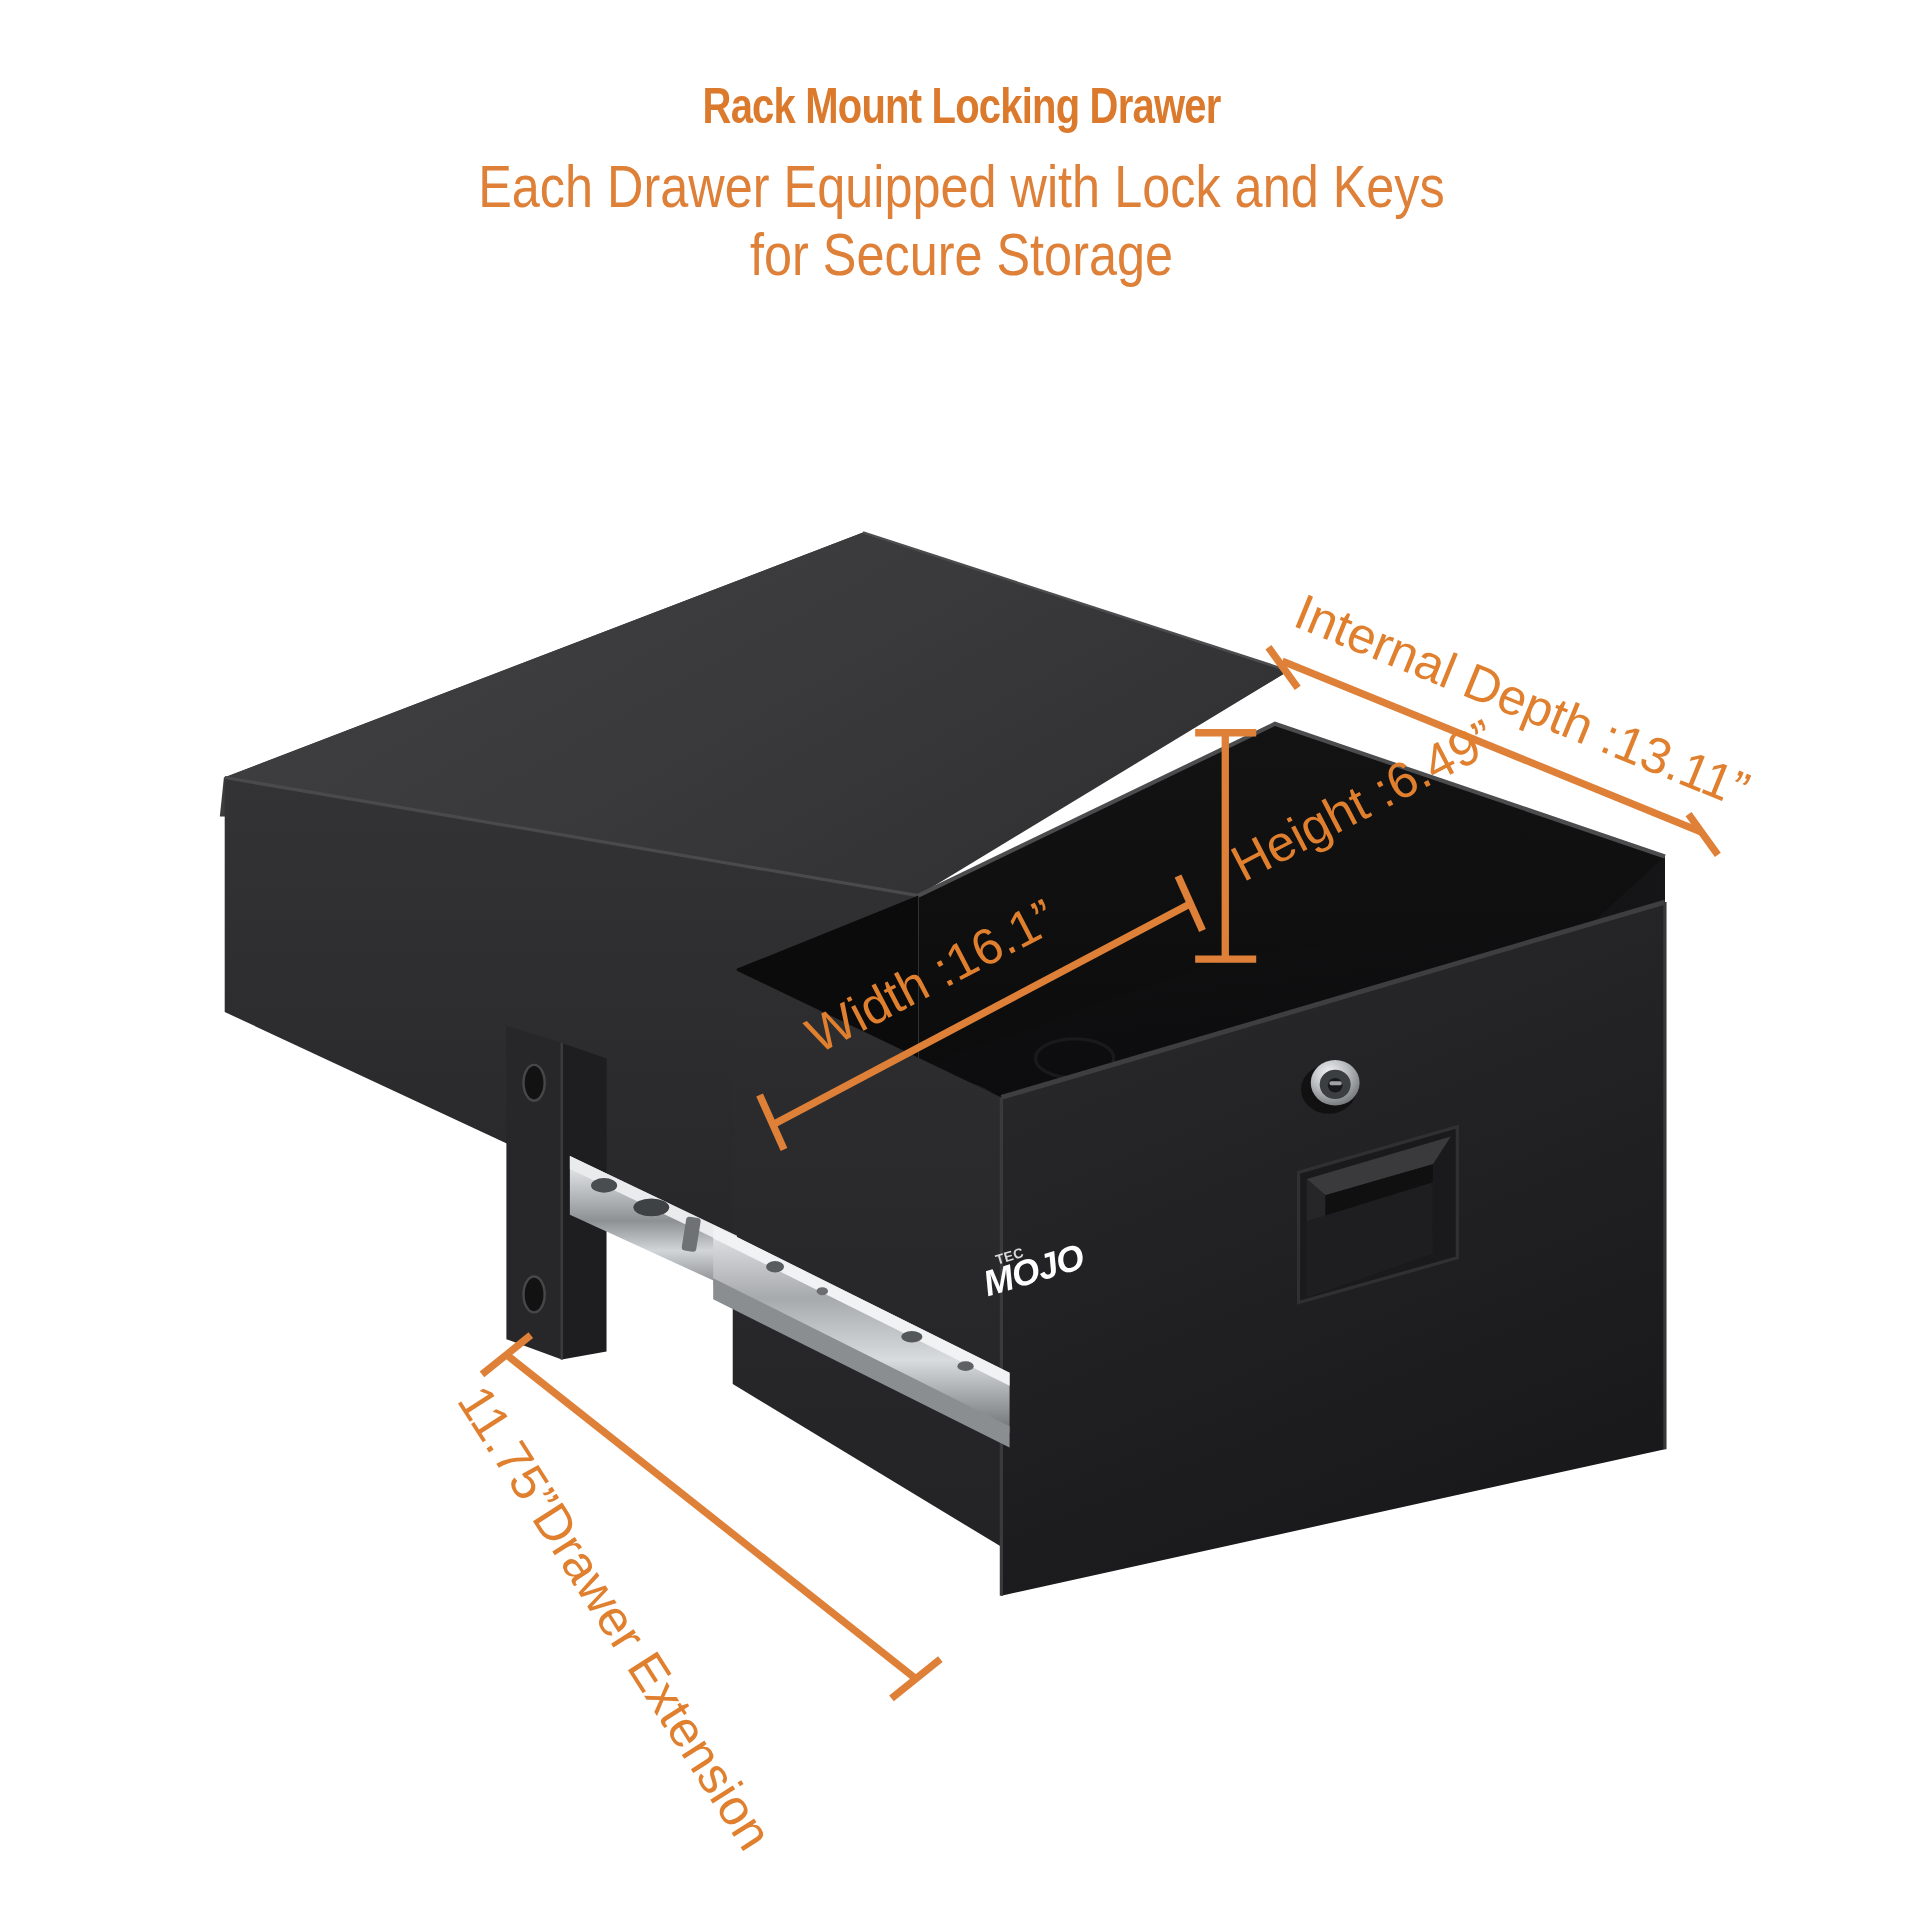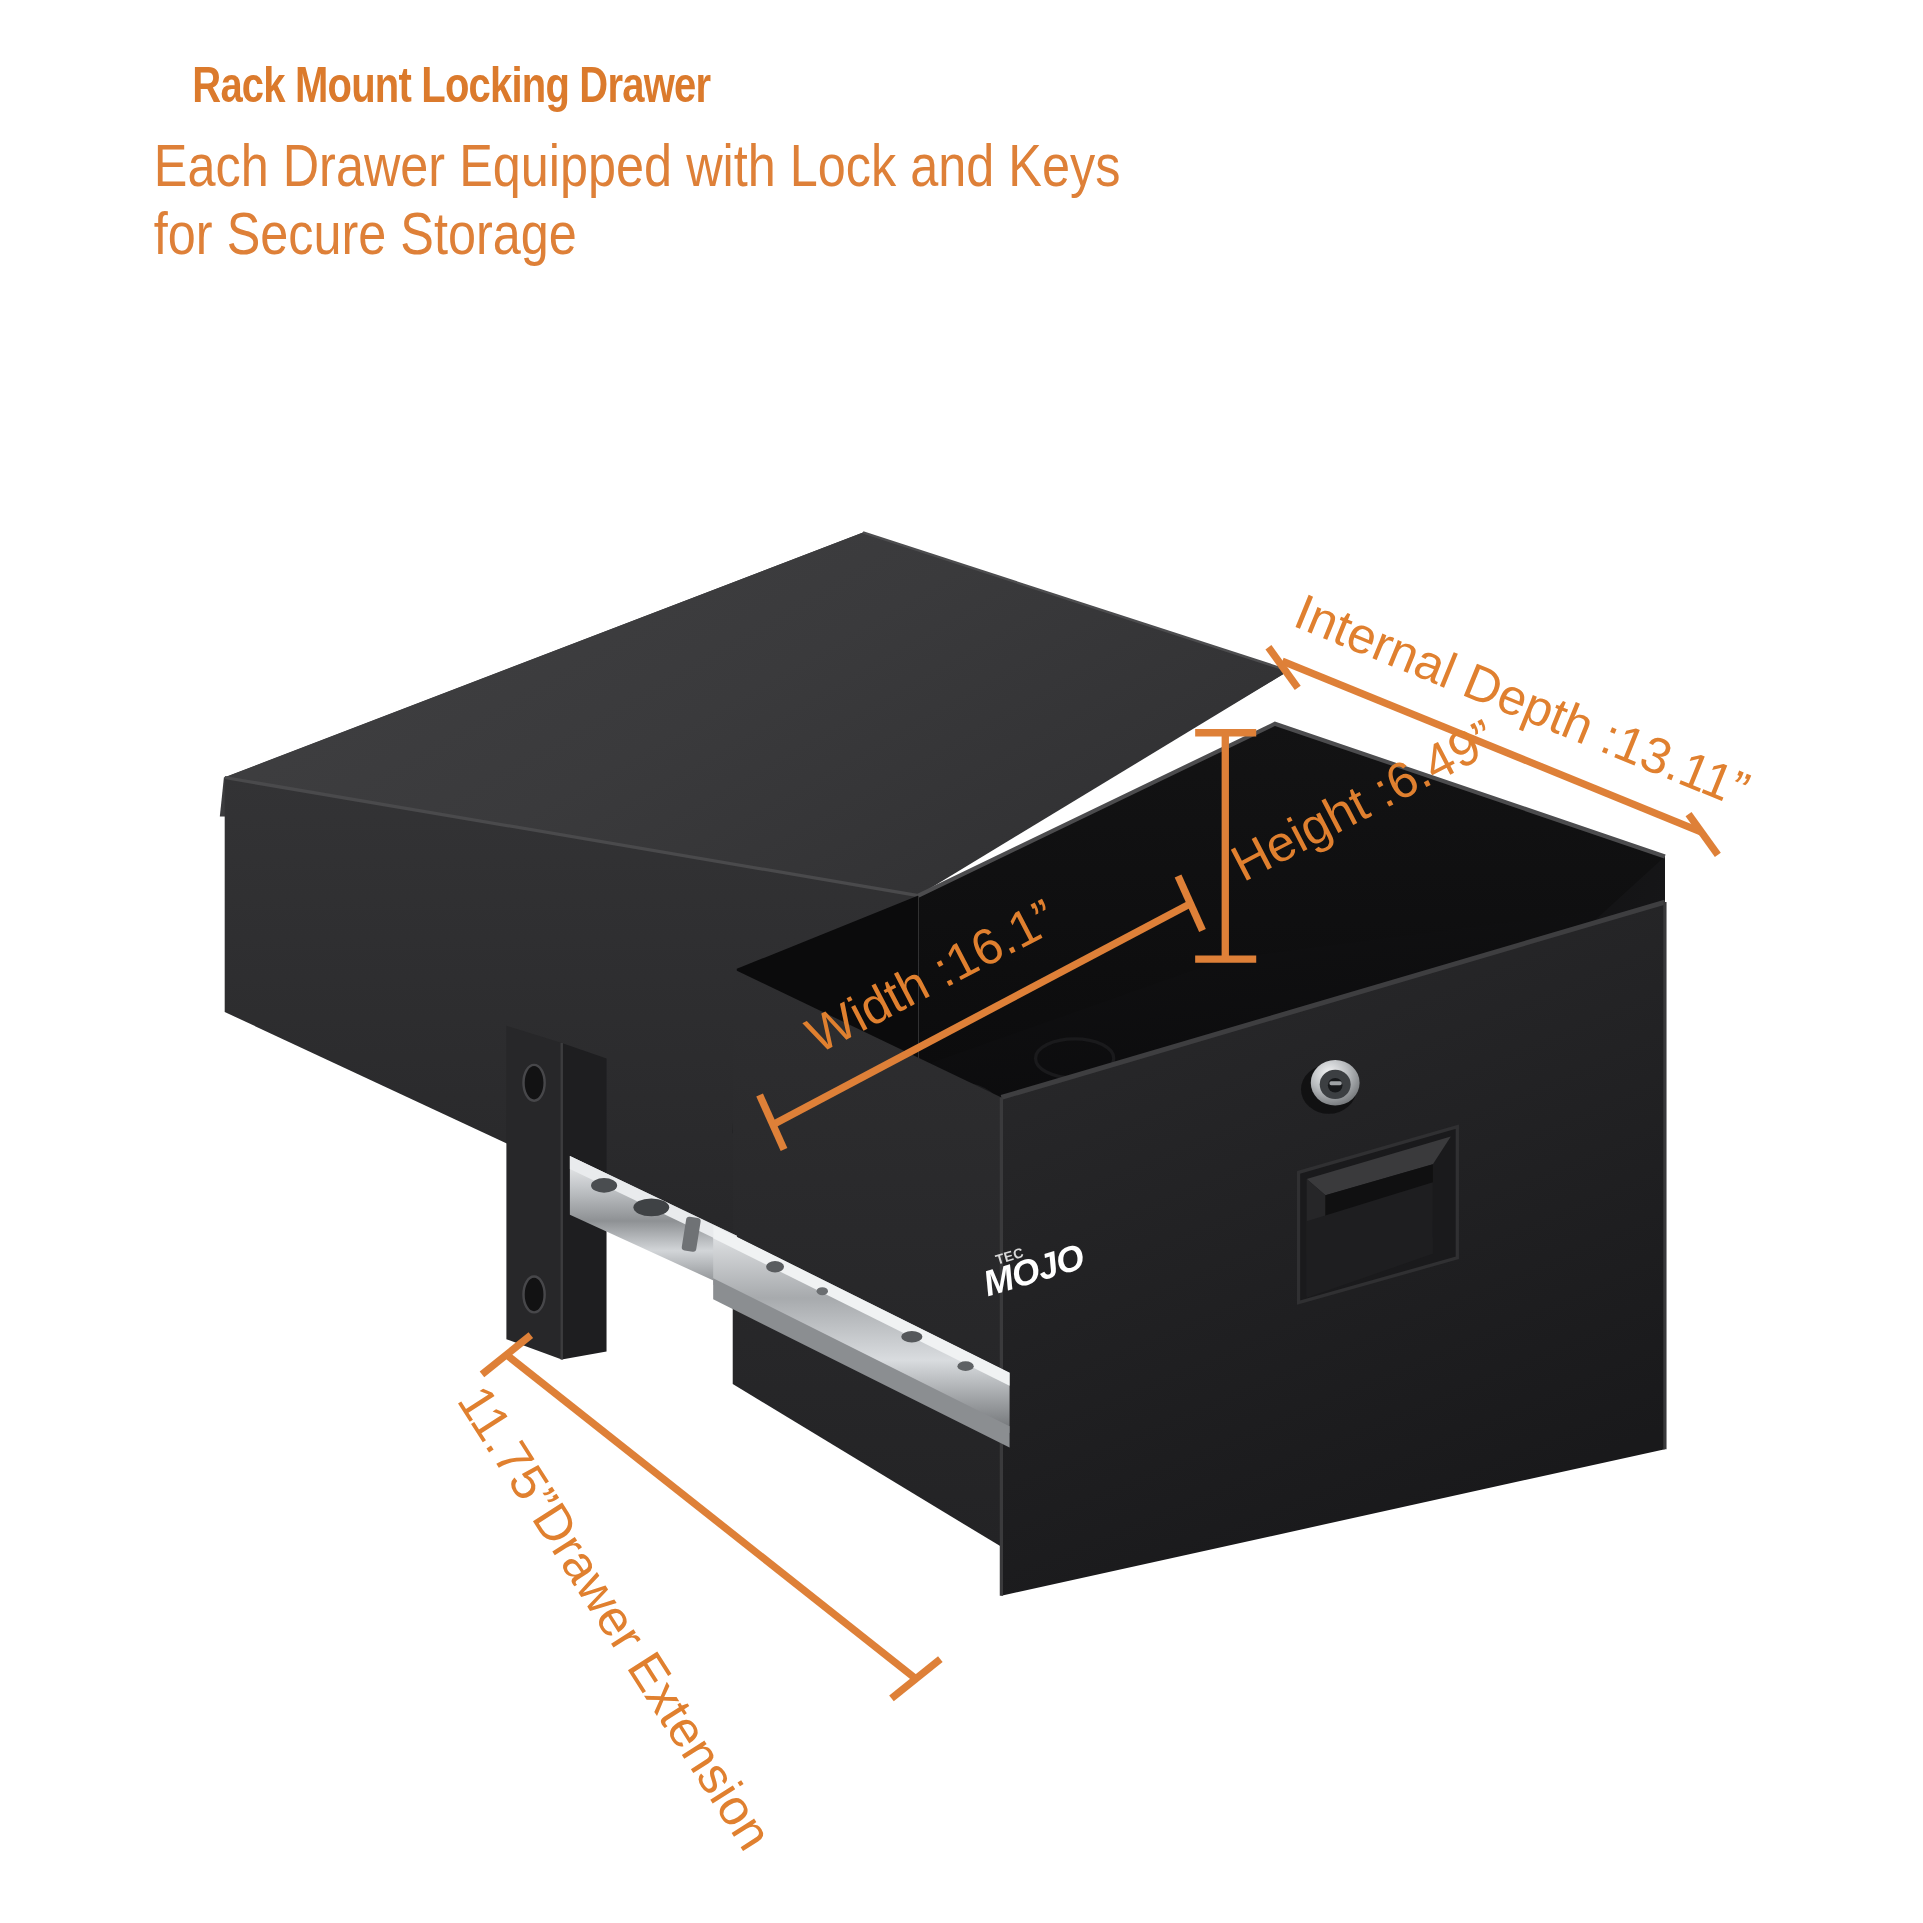--- a/index.html
+++ b/index.html
@@ -15,21 +15,22 @@
     overflow: hidden;
     font-family: "Liberation Sans", sans-serif;
   }
 
   
   #headings {
     position: absolute;
     left: 0;
     top: 0;
     width: 1923px;
-    padding-top: 60px;
+    text-align: center;
+    padding-top: 81px;
   }
   #title {
     font-family: "Liberation Sans Narrow", "Liberation Sans", sans-serif;
     font-weight: bold;
     font-size: 50px;
     letter-spacing: -1px;
     color: #DB7A2C;
     line-height: 1.02;
     transform: scaleX(0.80);
     transform-origin: center top;

